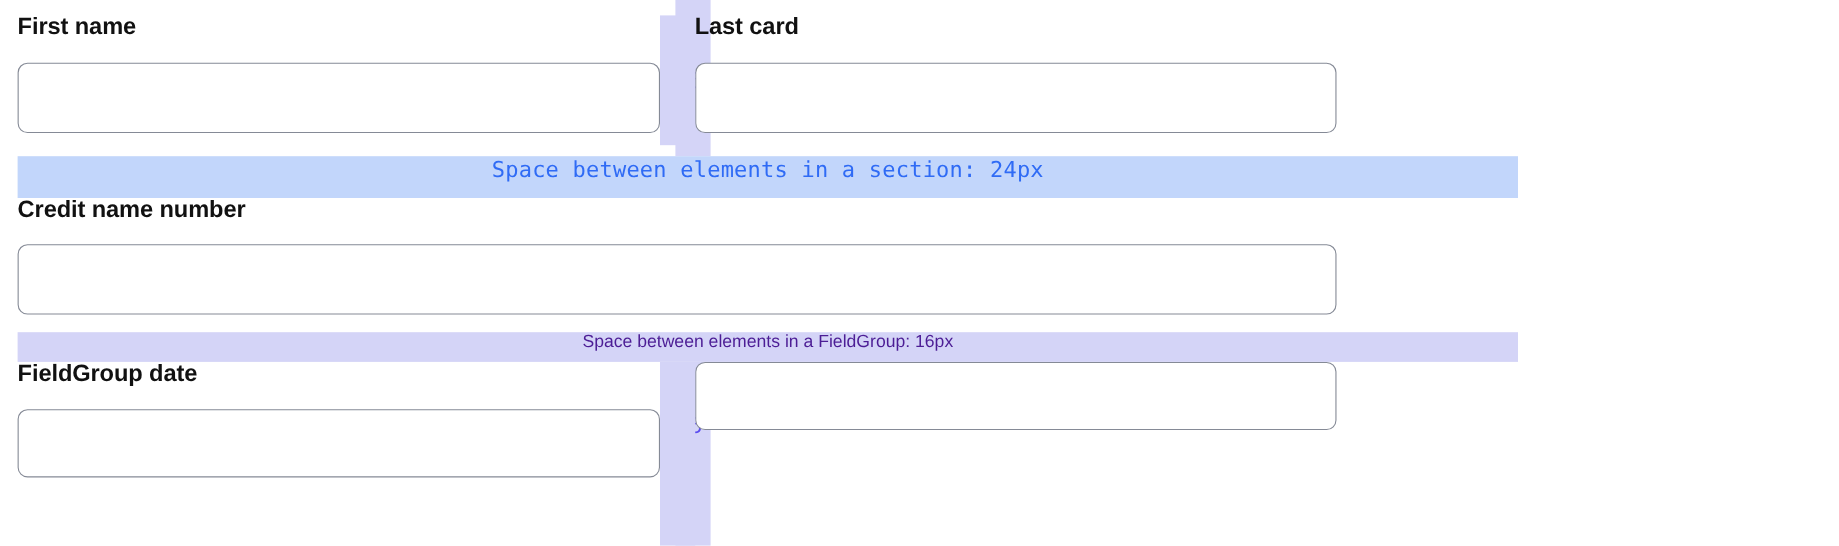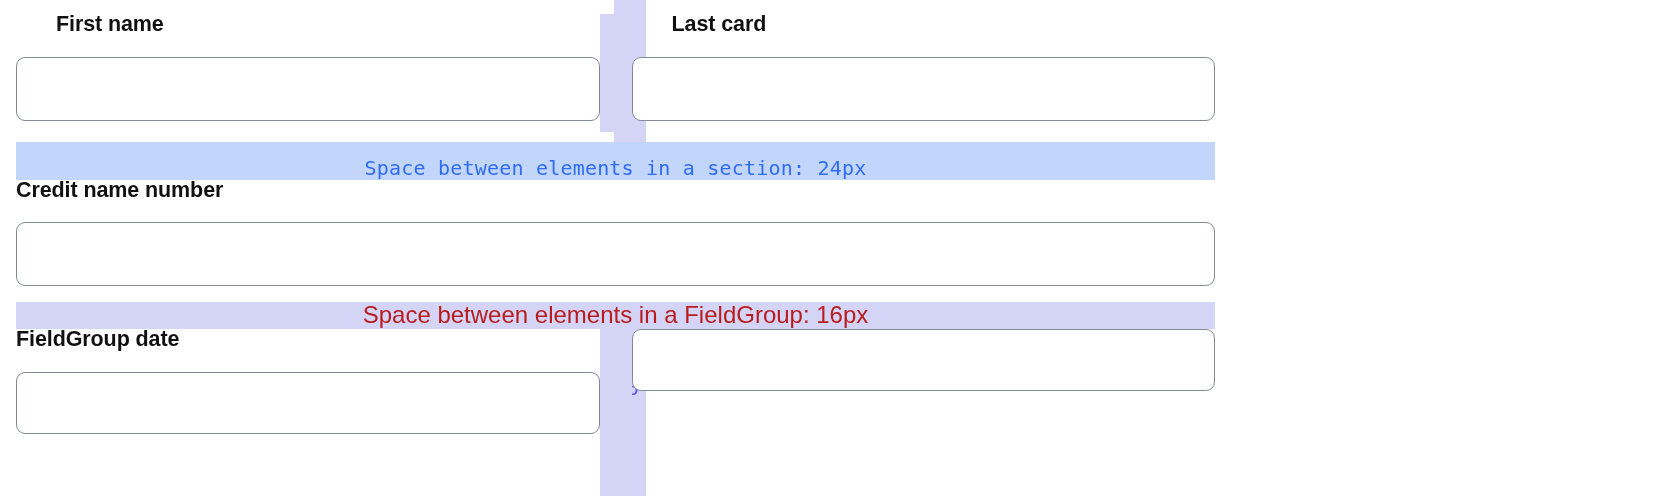--- a/index.html
+++ b/index.html
@@ -53,21 +53,21 @@
 
   .field-label {
     font-size: 21.5px;
     font-weight: bold;
     color: #111111;
     line-height: 1;
     letter-spacing: -0.1px;
     white-space: nowrap;
   }
 
-  .row-names .field-label   { margin-bottom: 21px; margin-left: 40px; }
+  .row-names .field-label   { margin-bottom: 21px; }
   .row-card .field-label    { margin-bottom: 20px; }
   .row-expcvc .field-label  { margin-bottom: 21px; }
 
   .field-input {
     display: block;
     box-sizing: border-box;
     width: 100%;
     height: 64px;
     background: #ffffff;
     border: 1.6px solid #858a96;
@@ -107,23 +107,23 @@
     white-space: nowrap;
     font-family: "Liberation Sans", sans-serif;
   }
   .gap-band-top .gap-label    { top: 63px; }
   .gap-band-bottom .gap-label { top: 48px; }
 
   
   .spacing-bar {
     position: absolute;
     left: 16px;
-    width: 1199px;
+    width: 1364px;
     display: flex;
-    align-items: flex-end;
+    align-items: flex-start;
     justify-content: center;
     box-sizing: border-box;
   }
 
   .spacing-bar-section {
     top: 142px;
     height: 38px;
     background: #c2d6fb;
   }
   .spacing-bar-section .spacing-text {
@@ -134,22 +134,22 @@
     white-space: nowrap;
   }
 
   .spacing-bar-fieldgroup {
     top: 302px;
     height: 27px;
     background: #d4d4f7;
   }
   .spacing-bar-fieldgroup .spacing-text {
     font-family: "Liberation Sans", sans-serif;
-    font-size: 24px;
-    color: #b91c1c;
+    font-size: 16px;
+    color: #4c1d95;
     white-space: nowrap;
   }
 </style>
 </head>
 <body>
 
 <div class="canvas">
 
   <div class="form-area">
 

